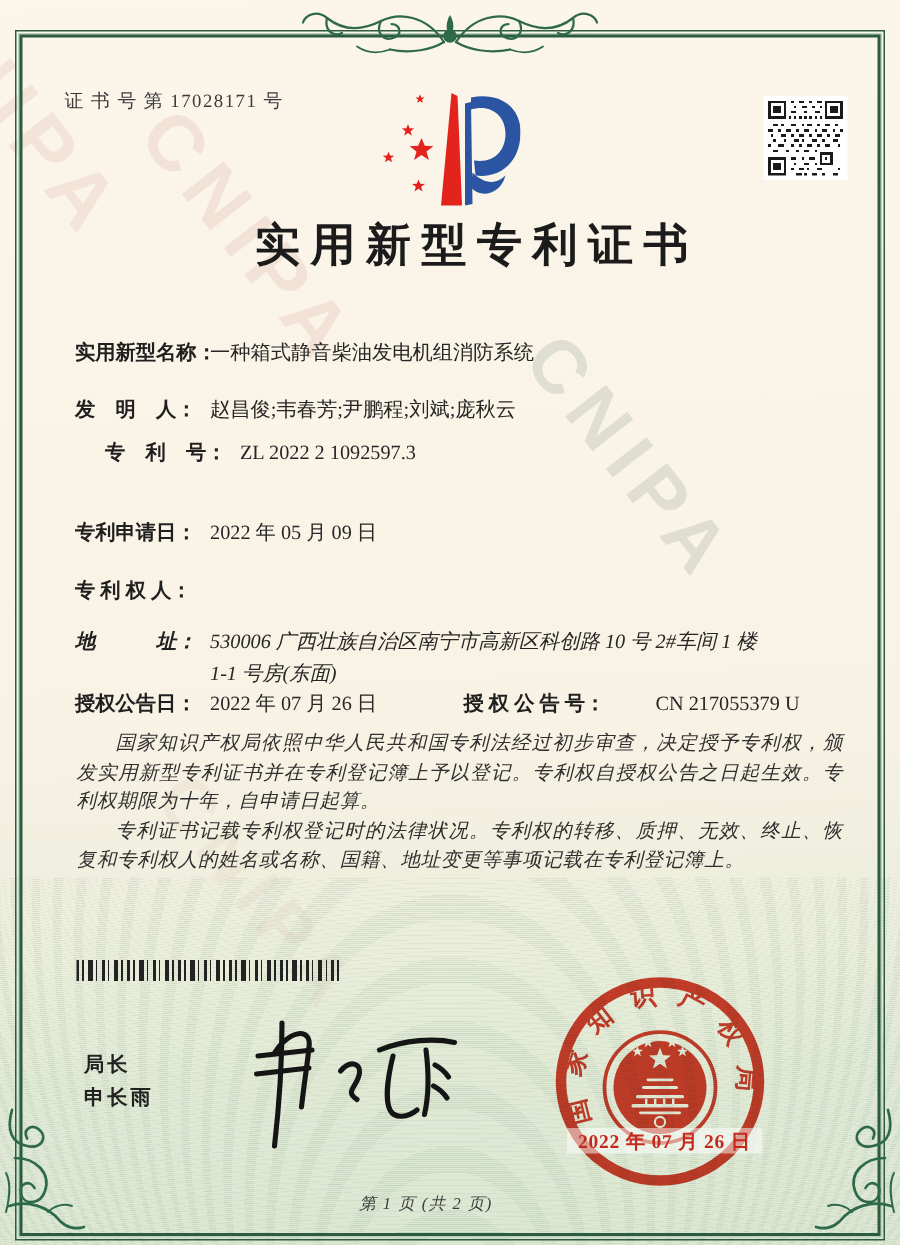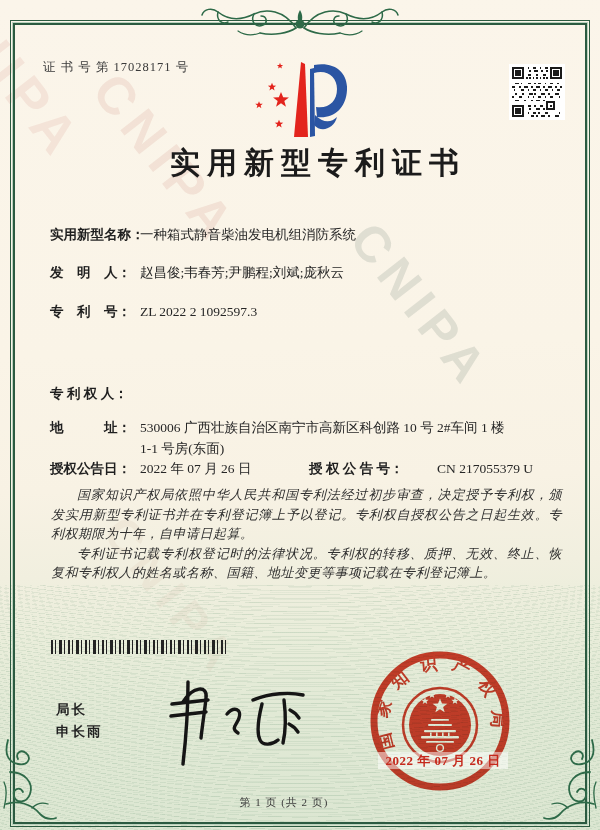--- a/index.html
+++ b/index.html
@@ -30,44 +30,44 @@
   .cert-no{position:absolute;left:43px;top:59px;font-size:12.5px;color:#3a3a3a;letter-spacing:1px;}
   .logo{position:absolute;left:247px;top:57px;width:100px;height:86px;}
   .qr{position:absolute;left:509px;top:64px;width:56px;height:56px;background:#fff;padding:3px;box-sizing:border-box;}
   .title{position:absolute;left:0;right:0;top:143px;text-align:center;font-size:30px;font-weight:bold;
          letter-spacing:7px;color:#1b1b1b;padding-left:36px;}
   
   .row{position:absolute;left:50px;right:30px;padding-left:90px;font-size:13.5px;line-height:21px;color:#262626;}
   .row .lbl{position:absolute;left:0;top:0;font-weight:bold;color:#1f1f1f;white-space:nowrap;}
   .row-name{top:224px;}
   .row-inventors{top:262px;}
-  .row-patentno{top:301px;}
+  .row-patentno{top:291px;margin-left:20px;}
   .row-filing{top:344px;}
   .row-patentee{top:383px;}
-  .row-address{top:417px;right:84px;}
+  .row-address{top:417px;right:84px;font-style:italic;}
   .row-grant{top:458px;}
   .lbl2{position:absolute;left:259px;top:0;font-weight:bold;color:#1f1f1f;white-space:nowrap;}
   .val2{position:absolute;left:347px;top:0;white-space:nowrap;padding-left:40px;}
   
   .body-text{position:absolute;left:51px;right:38px;top:485px;font-size:13px;line-height:19.5px;
              font-style:italic;color:#2f2f2f;text-align:justify;letter-spacing:.5px;}
   .body-text p{margin:0;text-indent:2em;}
   
   .barcode{position:absolute;left:51px;top:640px;width:175px;height:14px;
     background:repeating-linear-gradient(90deg,#232323 0 2px,transparent 2px 4px,#232323 4px 5px,
       transparent 5px 8px,#232323 8px 11px,transparent 11px 13px,#232323 13px 14px,transparent 14px 17px);}
   .signoff-title{position:absolute;left:56px;top:701px;font-size:13.5px;font-weight:bold;color:#222;
     font-family:"Liberation Sans","DejaVu Sans",sans-serif;letter-spacing:2px;}
   .signoff-name{position:absolute;left:56px;top:723px;font-size:13.5px;font-weight:bold;color:#222;
     font-family:"Liberation Sans","DejaVu Sans",sans-serif;letter-spacing:2px;text-align:right;}
   .signature{position:absolute;left:150px;top:676px;width:170px;height:92px;}
   .seal{position:absolute;left:368px;top:649px;width:144px;height:144px;mix-blend-mode:multiply;opacity:.95;}
   .seal-date{position:absolute;left:378px;top:752px;width:130px;text-align:center;font-size:13px;font-weight:bold;
     color:#c5291c;letter-spacing:.5px;background:rgba(255,255,255,.5);line-height:17px;}
-  .footer{position:absolute;left:164px;top:795px;width:240px;text-align:center;font-size:11px;color:#3d3d3d;letter-spacing:1px;}
+  .footer{position:absolute;left:164px;top:795px;width:240px;text-align:center;font-size:11px;color:#3d3d3d;letter-spacing:1px;font-style:italic;}
   
   .orn-top{position:absolute;left:200px;top:2px;width:200px;height:42px;}
   .orn-bl{position:absolute;left:2px;top:738px;width:56px;height:86px;}
   .orn-br{position:absolute;right:2px;top:738px;width:56px;height:86px;transform:scaleX(-1);}
 </style>
 </head>
 <body>
 
 <div class="page">
 
@@ -167,20 +167,24 @@
     <span class="lbl">实用新型名称：</span>
     <span class="val">一种箱式静音柴油发电机组消防系统</span>
   </div>
   <div class="row row-inventors">
     <span class="lbl">发　明　人：</span>
     <span class="val">赵昌俊;韦春芳;尹鹏程;刘斌;庞秋云</span>
   </div>
   <div class="row row-patentno">
     <span class="lbl">专　利　号：</span>
     <span class="val">ZL 2022 2 1092597.3</span>
+  </div>
+  <div class="row row-filing">
+    <span class="lbl">专利申请日：</span>
+    <span class="val">2022 年 05 月 09 日</span>
   </div>
   <div class="row row-patentee">
     <span class="lbl">专 利 权 人：</span>
   </div>
   <div class="row row-address">
     <span class="lbl">地　　　址：</span>
     <span class="val">530006 广西壮族自治区南宁市高新区科创路 10 号 2#车间 1 楼 1-1 号房(东面)</span>
   </div>
   <div class="row row-grant">
     <span class="lbl">授权公告日：</span>

